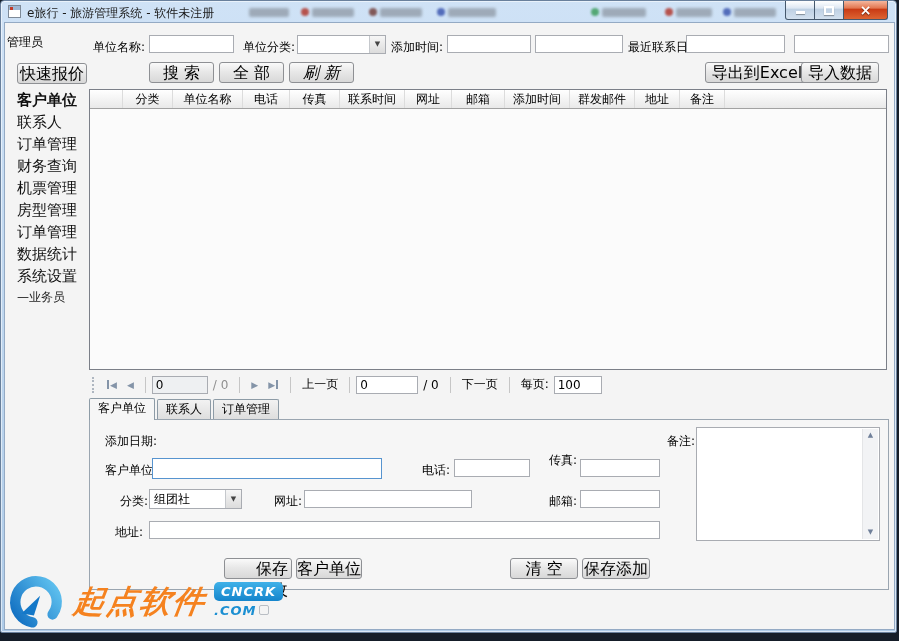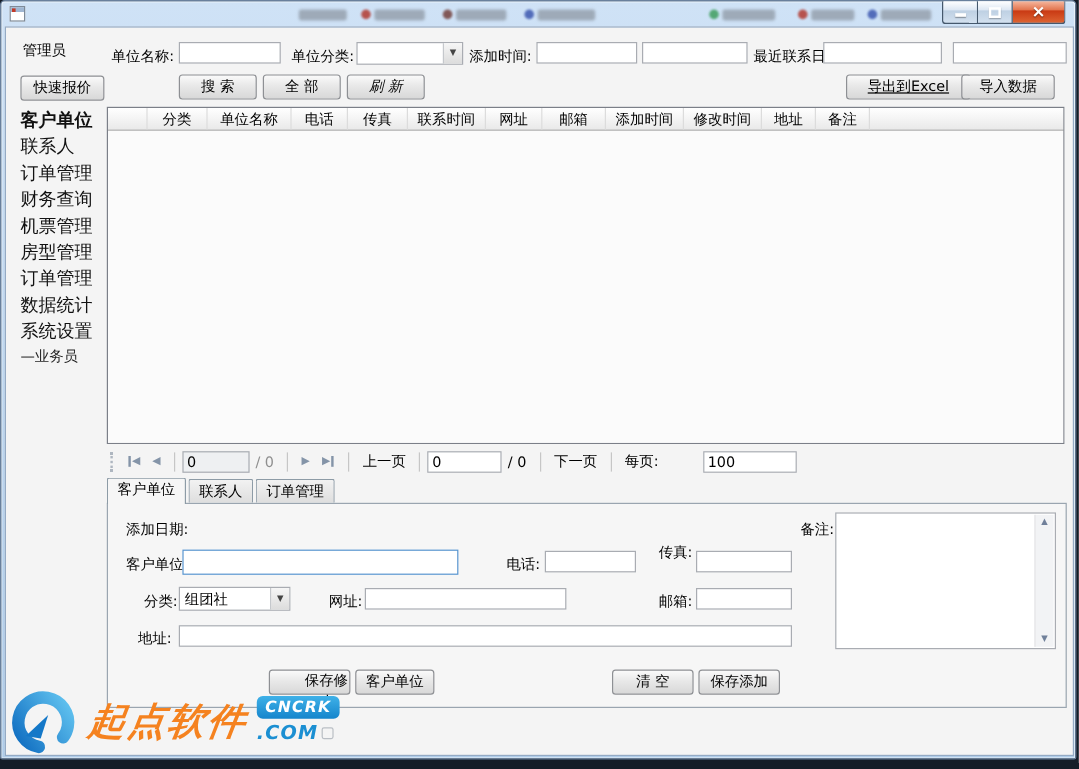--- a/index.html
+++ b/index.html
@@ -36,31 +36,31 @@
     background:linear-gradient(#ffffff,#dde7f3 40%,#bed0e3 45%,#d3e1ef); }
   .wbtn.close { width:44px; border-left:none; border-radius:0 0 3px 0;
     background:linear-gradient(#f5b79e,#e2754f 40%,#c93a14 45%,#dd6432);
     color:#fff; font-size:14px; font-weight:bold; text-shadow:0 1px 1px rgba(0,0,0,.5); }
   .glyph-min { width:9px; height:3px; background:#fff; box-shadow:0 1px 1px rgba(0,0,0,.35); margin-top:5px; }
   .glyph-max { width:10px; height:9px; border:2px solid #fff; box-shadow:0 1px 1px rgba(0,0,0,.3); }
   
   .client { position:absolute; left:3px; top:21px; width:891px; height:608px;
     background:#f4f4f4; border:1px solid #94aac4; }
   
-  .user-label { position:absolute; left:14px; top:11px; font-size:12px;text-align:center; }
+  .user-label { position:absolute; left:2px; top:11px; font-size:12px;text-align:center; }
   .quick-btn { position:absolute; left:12px; top:40px; width:70px; height:22px; }
   .menu { position:absolute; left:12px; top:66px; width:74px; }
   .menu-item { height:22px; line-height:22px; font-size:15px; color:#111; cursor:default; white-space:nowrap; }
   .menu-item:first-child { font-weight:bold; }
   .sub-item { position:absolute; left:12px; top:266px; font-size:12px; color:#222; white-space:nowrap; }
   
   .lbl { position:absolute; font-size:12px; white-space:nowrap; }
   .tbx { position:absolute; height:18px; background:#fff; border:1px solid #a9acb2;
     font-size:12px; padding:0 3px; font-family:inherit; }
-  .btn { position:absolute; height:21px; font-size:12px; text-align:center;
+  .btn { position:absolute; height:21px; font-size:16px; text-align:center;
     border:1px solid #8e9094; border-radius:3px; color:#000; font-family:inherit;
     background:linear-gradient(#fafafa,#e8e8e8 45%,#d8d8d8); cursor:default; }
   .combo { position:absolute; height:19px; background:#fff; border:1px solid #a9acb2;
     font-size:12px; line-height:17px; padding-left:4px; }
   .combo .arr { position:absolute; right:0; top:0; bottom:0; width:16px;
     background:linear-gradient(#f6f6f6,#dcdcdc); border-left:1px solid #c5c8cc;
     font-size:7px; color:#444; display:flex; align-items:center; justify-content:center; }
   
   #lbl-unitname { left:88px;  top:16px; }
   #inp-unitname { left:144px; top:12px; width:85px; }
@@ -69,21 +69,21 @@
   #lbl-addtime  { left:386px; top:16px; }
   #inp-addtime1 { left:442px; top:12px; width:84px; }
   #inp-addtime2 { left:530px; top:12px; width:88px; }
   #lbl-recent   { left:623px; top:16px; }
   #inp-recent1  { left:681px; top:12px; width:99px; }
   #inp-recent2  { left:789px; top:12px; width:95px; }
   
   #btn-search { left:144px; top:39px; width:65px; }
   #btn-all    { left:214px; top:39px; width:65px; }
   #btn-refresh{ left:284px; top:39px; width:65px;font-style:italic; }
-  #btn-export { left:700px; top:39px; width:104px;text-decoration:underline; }
+  #btn-export { left:700px; top:39px; width:104px; }
   #btn-import { left:796px; top:39px; width:78px; }
   
   #grid { position:absolute; left:84px; top:66px; width:798px; height:281px;
     border:1px solid #7b7f88; background:#fafafa; }
   .grid-header { display:flex; height:19px; border-bottom:1px solid #a2a2a2;
     background:linear-gradient(#ffffff,#e9e9e9); }
   .grid-header::after { content:""; flex:1; }
   .gh { border-right:1px solid #dcdcdc; font-size:12px; text-align:center;
     line-height:18px; overflow:hidden; white-space:nowrap; }
   .gh:nth-child(1){width:33px}  .gh:nth-child(2){width:50px}
@@ -98,21 +98,21 @@
     display:flex; align-items:center; font-size:12px; }
   .grip { width:0; height:16px; border-left:2px dotted #aeb6c0; margin:0 7px 0 3px; }
   .pnav { display:flex; align-items:center; color:#8494a8; font-size:9px;
     margin:0 5px; cursor:default; }
   .pnav .bar { width:2px; height:9px; background:#8494a8; margin:0 1px; }
   .psep { width:1px; height:16px; background:#c6c6c6; margin:0 6px; }
   .ptext { margin:0 5px; cursor:default; }
   .dim { color:#8f8f8f; }
   #pg-box1 { position:static; width:56px; background:#eef0f2; }
   #pg-box2 { position:static; width:62px; }
-  #pg-box3 { position:static; width:78px;margin-left:32px; }
+  #pg-box3 { position:static; width:48px; }
   
   #tabs { position:absolute; left:84px; top:375px; height:21px; display:flex; }
   .tab { height:20px; margin-top:1px; padding:0 8px; font-size:12px; line-height:19px;
     border:1px solid #8d9ba6; border-bottom:none; border-radius:2px 2px 0 0;
     background:linear-gradient(#f2f2f2,#dedede); margin-right:2px; cursor:default; }
   .tab:first-child { height:22px; margin-top:0; background:#f6f6f6; position:relative; z-index:3; }
   
   #panel { position:absolute; left:84px; top:396px; width:800px; height:171px;
     border:1px solid #9aa5b0; background:#f6f6f6; }
   #lbl-adddate { left:15px;  top:13px; }
@@ -144,34 +144,35 @@
   
   #wm { position:absolute; left:8px; top:572px; height:60px; z-index:20;
     display:flex; align-items:center; }
   #wm-text { font-size:31px; font-weight:bold; font-style:italic; color:#f5821f;
     letter-spacing:2px; margin-left:10px; transform:skewX(-8deg); white-space:nowrap; }
   #wm-badge-wrap { margin-left:8px; position:relative; top:-2px; }
   #wm-badge { display:block; background:linear-gradient(#3fb1e8,#1585cc);
     color:#fff; font-weight:bold; font-style:italic; font-size:13px;
     padding:2px 7px; border-radius:5px; letter-spacing:1px; }
   #wm-domain { display:inline-block; color:#1b8fd2; font-weight:bold; font-style:italic;
-    font-size:16px; margin-top:2px; letter-spacing:1px; }
+    font-size:13px; margin-top:2px; letter-spacing:1px; }
   #wm-mark { display:inline-block; width:10px; height:10px; border:1px solid #b9bec4;
     margin-left:3px; border-radius:2px; }
 </style>
 </head>
 <body>
 
 <div class="window">
 
   <div class="titlebar">
     <span class="app-icon">
         <span class="bar"></span>
         <span class="dot"></span>
       </span>
+    <span class="title-text">e旅行 - 旅游管理系统 - 软件未注册</span>
     <span class="blob" style="left:248px;width:40px;"></span>
     <span class="bdot" style="left:300px;background:#b23a30;"></span>
     <span class="blob" style="left:311px;width:42px;"></span>
     <span class="bdot" style="left:368px;background:#74413d;"></span>
     <span class="blob" style="left:379px;width:42px;"></span>
     <span class="bdot" style="left:436px;background:#3d58b0;"></span>
     <span class="blob" style="left:447px;width:48px;"></span>
     <span class="bdot" style="left:590px;background:#3f9e5f;"></span>
     <span class="blob" style="left:601px;width:44px;"></span>
     <span class="bdot" style="left:664px;background:#b23a30;"></span>
@@ -231,21 +232,21 @@
       <div class="grid-header">
           <div class="gh"></div>
           <div class="gh">分类</div>
           <div class="gh">单位名称</div>
           <div class="gh">电话</div>
           <div class="gh">传真</div>
           <div class="gh">联系时间</div>
           <div class="gh">网址</div>
           <div class="gh">邮箱</div>
           <div class="gh">添加时间</div>
-          <div class="gh">修改时间</div>
+          <div class="gh">群发邮件</div>
           <div class="gh">地址</div>
           <div class="gh">备注</div>
         </div>
       <div class="grid-body"></div>
     </div>
 
     <div id="pager">
       <span class="grip"></span>
       <span class="pnav">
           <span class="bar"></span>

